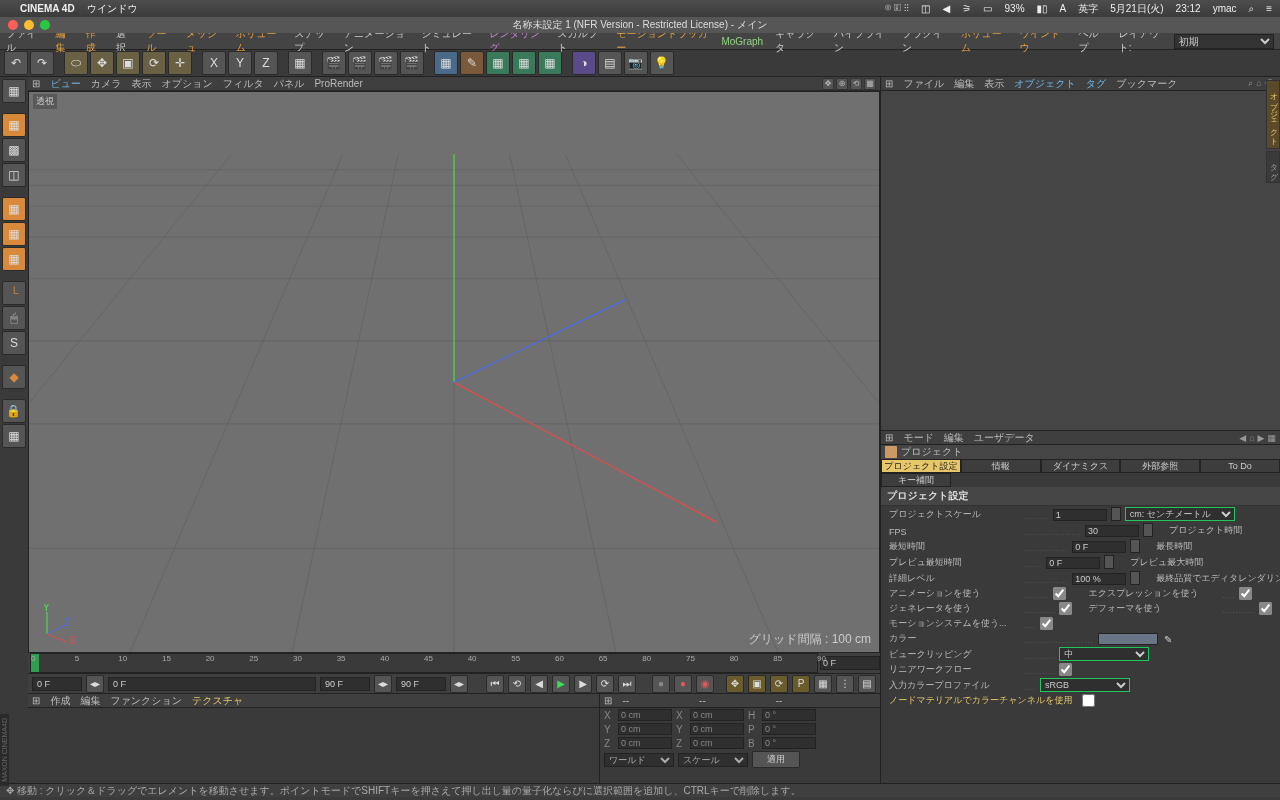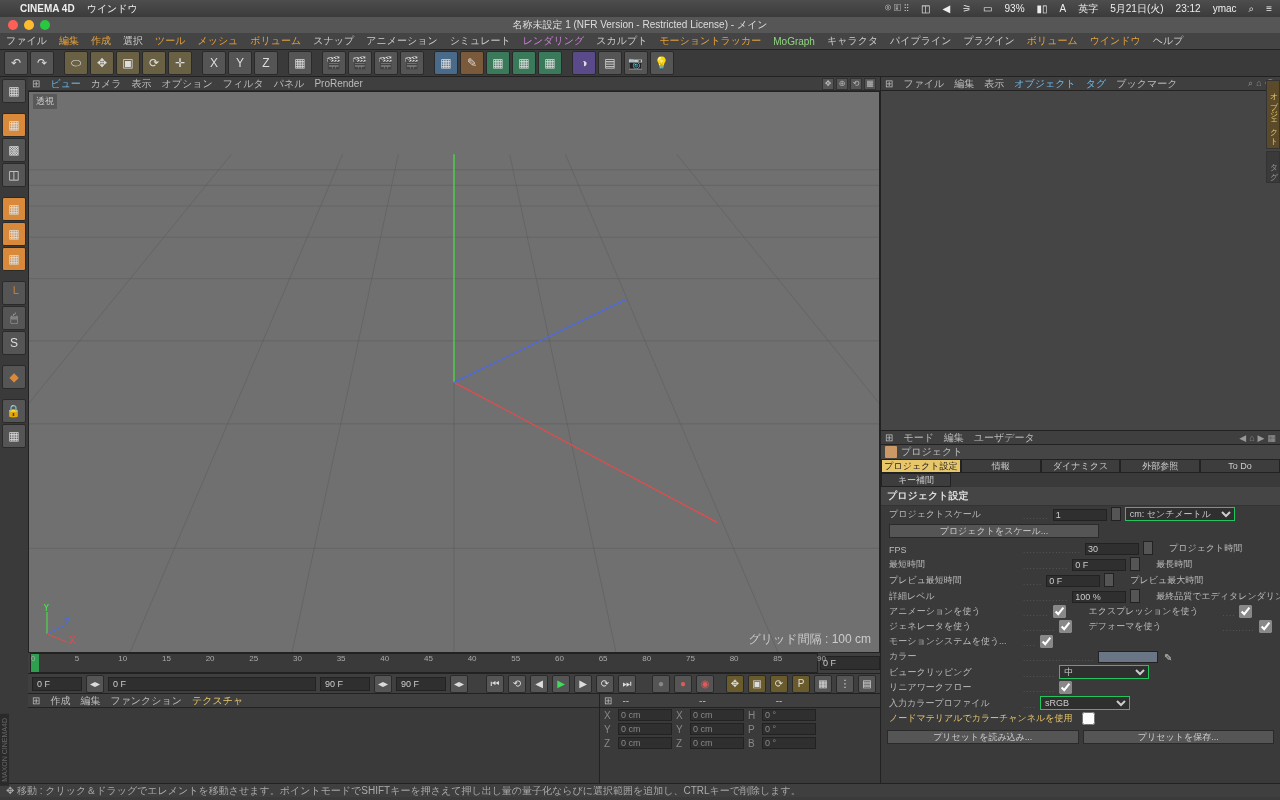--- a/index.html
+++ b/index.html
@@ -136,20 +136,24 @@
   <span class="hl-p">レンダリング</span>
   <span>スカルプト</span>
   <span class="hl-o">モーショントラッカー</span>
   <span class="hl-g">MoGraph</span>
   <span>キャラクタ</span>
   <span>パイプライン</span>
   <span>プラグイン</span>
   <span class="hl-o">ボリューム</span>
   <span class="hl-o">ウインドウ</span>
   <span>ヘルプ</span>
+  <div class="layout">
+    <span>レイアウト:</span>
+    <select><option>初期</option></select>
+  </div>
 </div>
 
 <div class="toolbar">
   <div class="tb">↶</div>
   <div class="tb">↷</div>
   <div style="width:6px"></div>
   <div class="tb sel">⬭</div>
   <div class="tb sel">✥</div>
   <div class="tb sel">▣</div>
   <div class="tb sel">⟳</div>
@@ -343,20 +347,25 @@
             <input value="0 °" style="">
           </div>
         <div class="row">
             <span class="lbl">Z</span>
             <input value="0 cm" style="">
           <span class="lbl">Z</span>
             <input value="0 cm" style="">
           <span class="lbl">B</span>
             <input value="0 °" style="">
           </div>
+        <div class="row">
+          <select><option>ワールド</option></select>
+          <select><option>スケール</option></select>
+          <button>適用</button>
+        </div>
       </div>
     </div>
   </div>
 
   <div class="rightcol">
     <div class="panelhdr">
       <span>⊞</span>
       <span>ファイル</span>
       <span>編集</span>
       <span>表示</span>
@@ -398,23 +407,20 @@
       </div>
       <div class="sect">プロジェクト設定</div>
 
       <div class="prop">
           <span class="plbl">プロジェクトスケール</span>
           <span class="dots">........</span>
         <input type="text" value="1" style="">
           <span class="spin"></span>
         <select style="width:110px"><option>cm: センチメートル</option></select>
       </div>
-      <div style="display:flex">
-          <div class="widebtn" style="max-width:210px;margin-left:8px">プロジェクトをスケール...</div>
-        </div>
 
       <div class="prop2col">
         <div class="prop">
             <span class="plbl">FPS</span>
             <span class="dots">..................</span>
             <input type="text" value="30" style="">
             <span class="spin"></span>
           </div>
         <div class="prop">
             <span class="plbl">プロジェクト時間</span>
@@ -503,24 +509,20 @@
         </div>
       <div class="prop">
           <span class="plbl">入力カラープロファイル</span>
           <span class="dots">....</span>
           <select><option>sRGB</option></select>
         </div>
       <div class="prop">
           <span class="hl-y">ノードマテリアルでカラーチャンネルを使用</span>
           <input type="checkbox" style="margin-left: 6px;">
         </div>
-      <div style="display:flex;padding:2px 4px">
-        <div class="widebtn">プリセットを読み込み...</div>
-        <div class="widebtn">プリセットを保存...</div>
-      </div>
     </div>
   </div>
 </div>
 
 <div class="statusbar">
   <span>✥</span>&nbsp;
   <span>移動 : クリック＆ドラッグでエレメントを移動させます。ポイントモードでSHIFTキーを押さえて押し出し量の量子化ならびに選択範囲を追加し、CTRLキーで削除します。</span>
 </div>
 
 <div class="rtabs">

